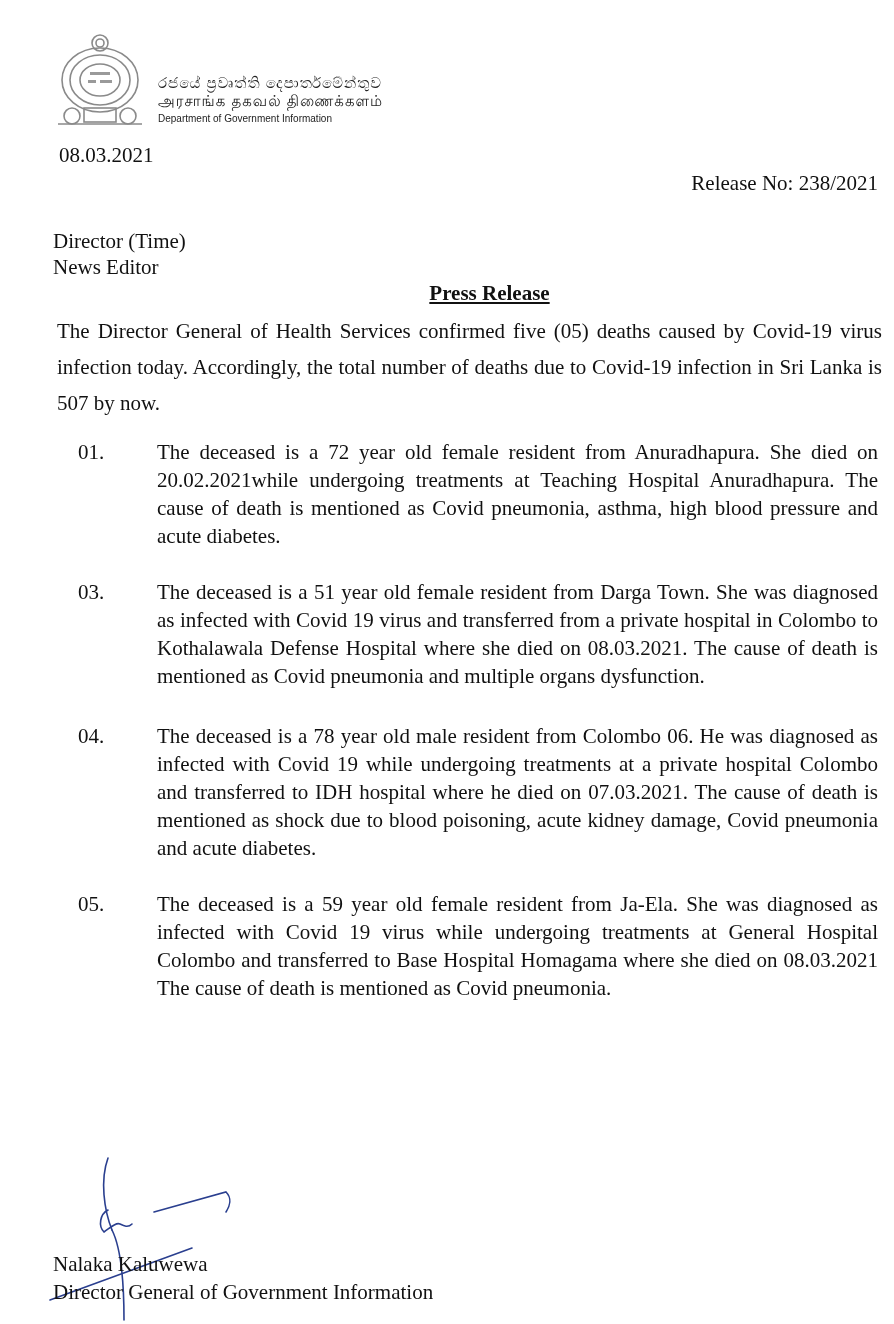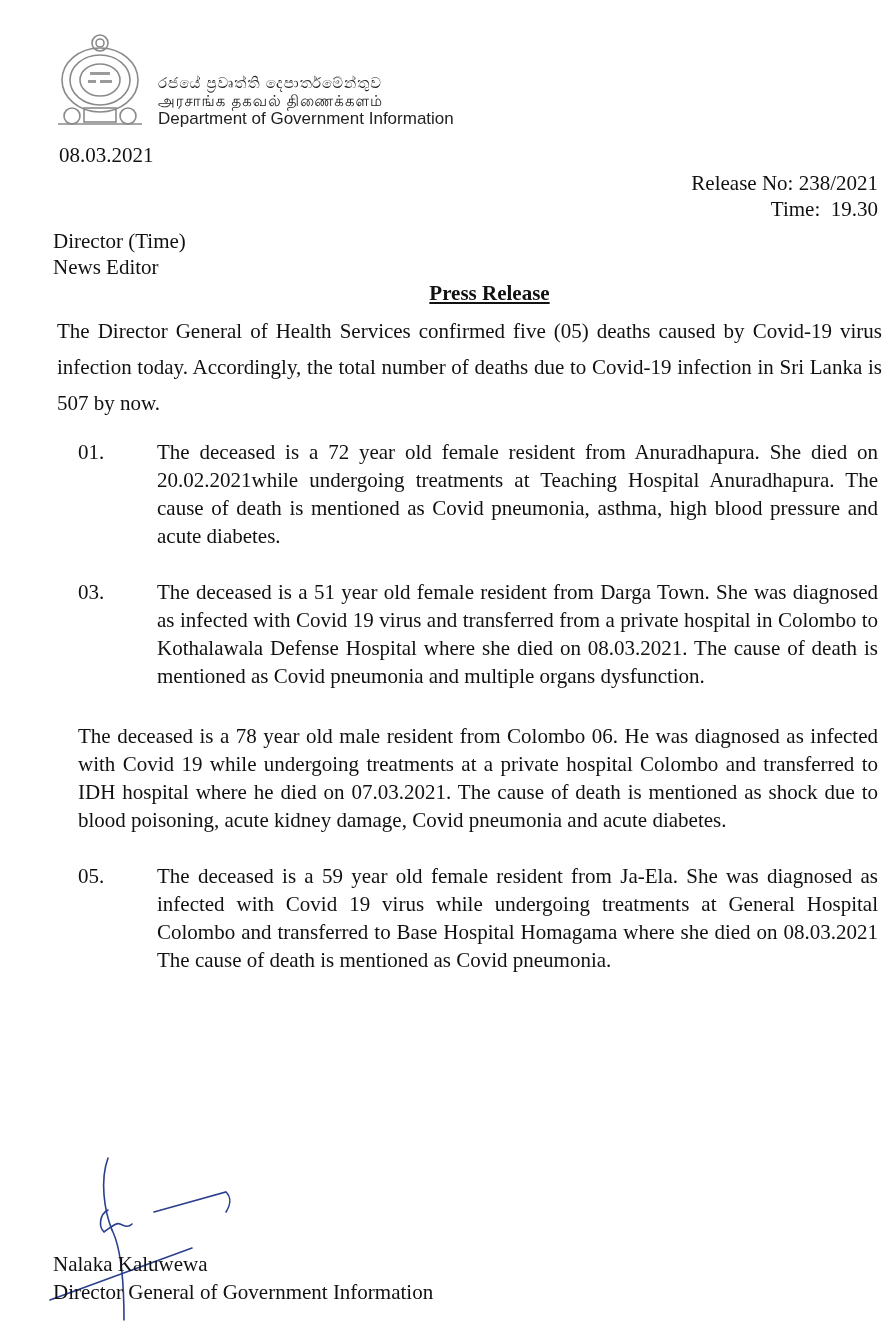--- a/index.html
+++ b/index.html
@@ -5,21 +5,21 @@
     html, body { margin: 0; padding: 0; background: #ffffff; }
     body {
       width: 894px; height: 1324px; position: relative; overflow: hidden;
       font-family: "Liberation Serif", serif; color: #111111;
     }
     .letterhead { position: absolute; left: 50px; top: 30px; width: 420px; height: 100px; }
     .emblem { position: absolute; left: 0; top: 0; width: 100px; height: 100px; }
     .dept-names { position: absolute; left: 108px; top: 44px; font-family: "Liberation Sans", sans-serif; color: #222; }
     .dept-si { font-size: 15px; line-height: 18px; letter-spacing: 1px; }
     .dept-ta { font-size: 15px; line-height: 18px; letter-spacing: 1px; }
-    .dept-en { font-size: 17px; line-height: 18px; text-align: right; }
+    .dept-en { font-size: 10px; line-height: 18px; }
     .date { position: absolute; left: 59px; top: 143px; font-size: 21px; }
     .release-block { position: absolute; right: 16px; top: 170px; text-align: right; font-size: 21px; line-height: 26px; margin-left: 16px; }
     .recipients { position: absolute; left: 53px; top: 228px; font-size: 21px; line-height: 26px; }
     .title { position: absolute; left: 0; width: 894px; top: 281px; text-align: center; }
     .title span { font-size: 21px; font-weight: bold; text-decoration: underline; padding-left: 85px; }
     .intro { position: absolute; left: 53px; width: 825px; top: 309px; font-size: 21px; line-height: 36px; text-align: justify; text-align-last: left; margin: 4px; }
     .items { position: absolute; left: 78px; width: 800px; top: 438px; margin: 0; padding: 0; list-style: none; }
     .item { display: flex; font-size: 21px; line-height: 28px; gap: 43px; }
     .item-num { width: 36px; flex: 0 0 36px; }
     .item-text { flex: 1; text-align: justify; margin: 0; }
@@ -52,21 +52,20 @@
     <div class="dept-si">රජයේ ප්‍රවෘත්ති දෙපාර්තමේන්තුව</div>
     <div class="dept-ta">அரசாங்க தகவல் திணைக்களம்</div>
     <div class="dept-en">Department of Government Information</div>
   </div>
 </div>
 
 <div class="date">08.03.2021</div>
 
 <div class="release-block">
   <div>Release No: 238/2021</div>
-  <div style="white-space: pre;">Time:  19.30</div>
 </div>
 
 <div class="recipients">
   <div>Director (Time)</div>
   <div>News Editor</div>
 </div>
 
 <div class="title">
   <span>Press Release</span>
 </div>
@@ -76,20 +75,21 @@
 <ol class="items">
   <li class="item" style="margin-bottom: 28px;">
     <span class="item-num">01.</span>
     <p class="item-text">The deceased is a 72 year old female resident from Anuradhapura. She died on 20.02.2021while undergoing treatments at Teaching Hospital Anuradhapura. The cause of death is mentioned as Covid pneumonia, asthma, high blood pressure and acute diabetes.</p>
   </li>
   <li class="item" style="margin-bottom: 32px;">
     <span class="item-num">03.</span>
     <p class="item-text">The deceased is a 51 year old female resident from Darga Town. She was diagnosed as infected with Covid 19 virus and transferred from a private hospital in Colombo to Kothalawala Defense Hospital where she died on 08.03.2021. The cause of death is mentioned as Covid pneumonia and multiple organs dysfunction.</p>
   </li>
   <li class="item" style="margin-bottom: 28px;">
+    <span class="item-num">04.</span>
     <p class="item-text">The deceased is a 78 year old male resident from Colombo 06. He was diagnosed as infected with Covid 19 while undergoing treatments at a private hospital Colombo and transferred to IDH hospital where he died on 07.03.2021. The cause of death is mentioned as shock due to blood poisoning, acute kidney damage, Covid pneumonia and acute diabetes.</p>
   </li>
   <li class="item">
     <span class="item-num">05.</span>
     <p class="item-text">The deceased is a 59 year old female resident from Ja-Ela. She was diagnosed as infected with Covid 19 virus while undergoing treatments at General Hospital Colombo and transferred to Base Hospital Homagama where she died on 08.03.2021 The cause of death is mentioned as Covid pneumonia.</p>
   </li>
 </ol>
 
 <svg class="signature" viewBox="0 0 240 174">
   <g fill="none" stroke="#2a3f8f" stroke-width="1.6" stroke-linecap="round">

